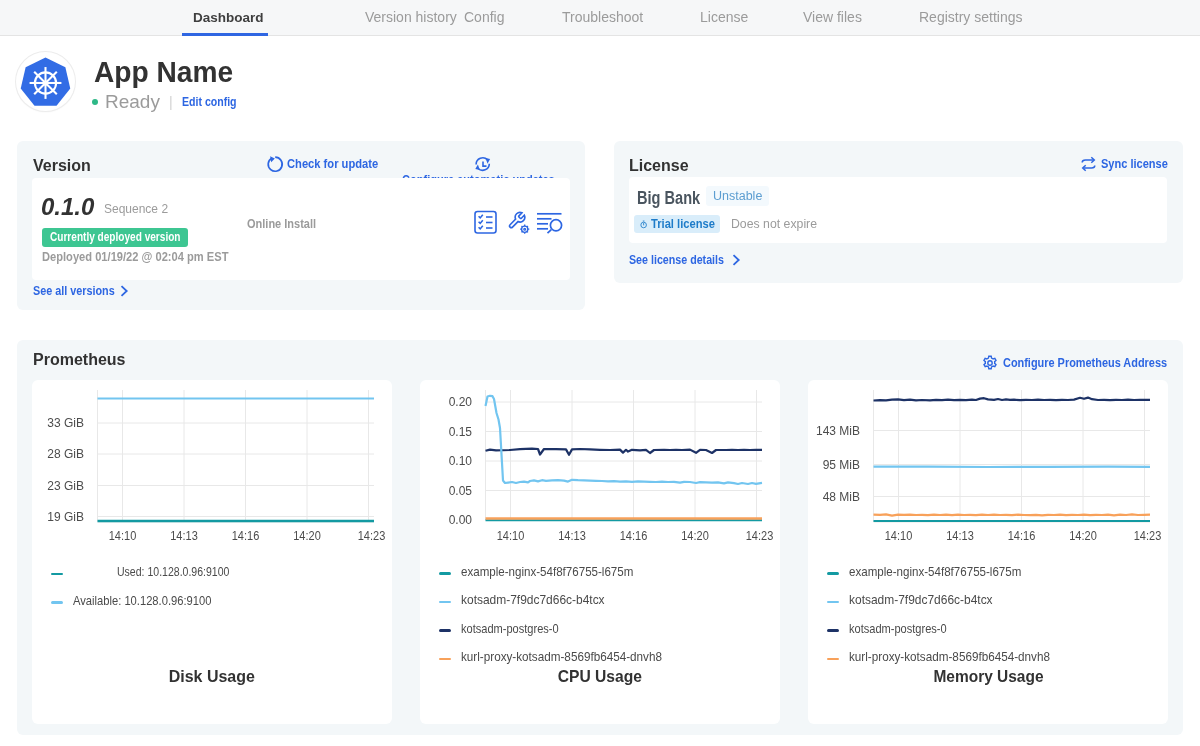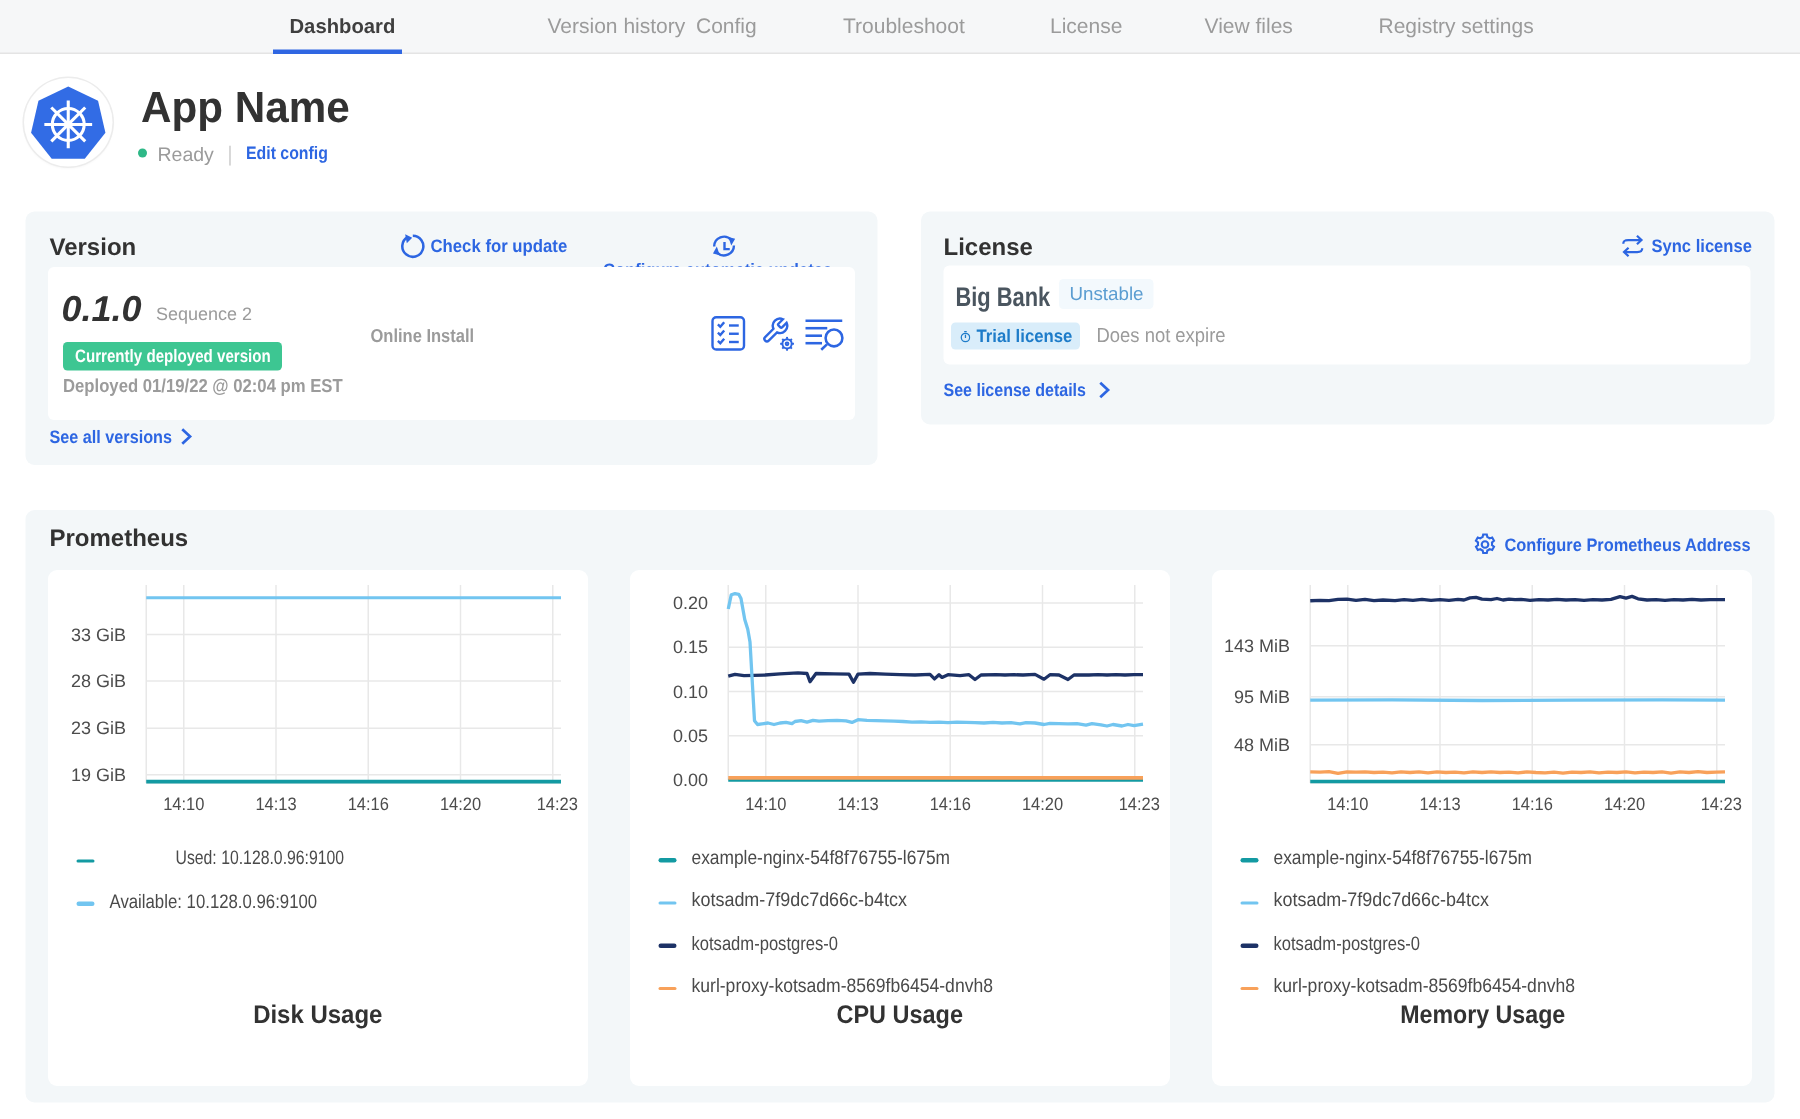--- a/index.html
+++ b/index.html
@@ -61,21 +61,21 @@
         <line x1="30" y1="31.5" x2="18.5" y2="43"></line>
         <line x1="30" y1="31.5" x2="13.8" y2="31.5"></line>
         <line x1="30" y1="31.5" x2="18.5" y2="20"></line>
       </g>
       <circle cx="30" cy="31.5" r="2.6" fill="#fff"></circle>
     </svg>
   </div>
   <div class="abs" style="left:94px; top:58px; font-size:29px; font-weight:bold; color:#323232; line-height:29px;"><span class="sx" style="transform:scaleX(.97);">App Name</span></div>
   <div class="abs" style="left:92px; top:95px; height:14px; display:flex; align-items:center;">
     <span style="width:6px; height:6px; border-radius:50%; background:#2eb887; margin-right:7px;"></span>
-    <span class="gray" style="font-size:13px;">Ready</span>
+    <span class="gray" style="font-size:19px;">Ready</span>
     <span style="color:#d2d2d2; margin:0 9px; font-size:14px;">|</span>
     <span class="sx" style="font-size:12px; font-weight:bold; color:#2d66e2; transform:scaleX(.88);">Edit config</span>
   </div>
 
   <div class="card" style="left:17px; top:141px; width:568px; height:169px;"></div>
   <div class="cardhead" style="left:33px; top:158px;">Version</div>
   <div class="toplink" style="left:266px; top:155px;">
     <svg width="18" height="18" viewBox="0 0 18 18" fill="none" stroke="#2d66e2" stroke-width="1.7" style="margin-right:3px;">
       <path d="M9.2 2.2 A7 7 0 1 1 5.7 3.14"></path>
       <path d="M4.1 1.2 L8.8 3.5 L5.2 7.2 z" fill="#2d66e2" stroke="none"></path>

